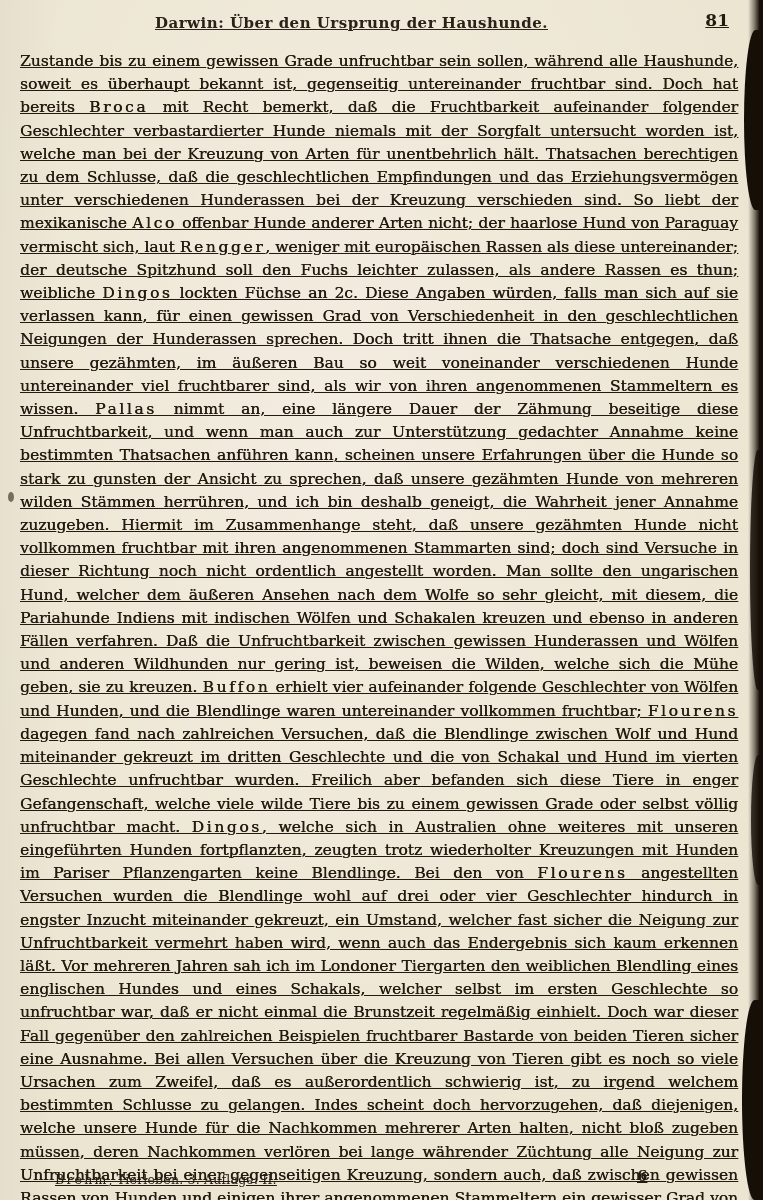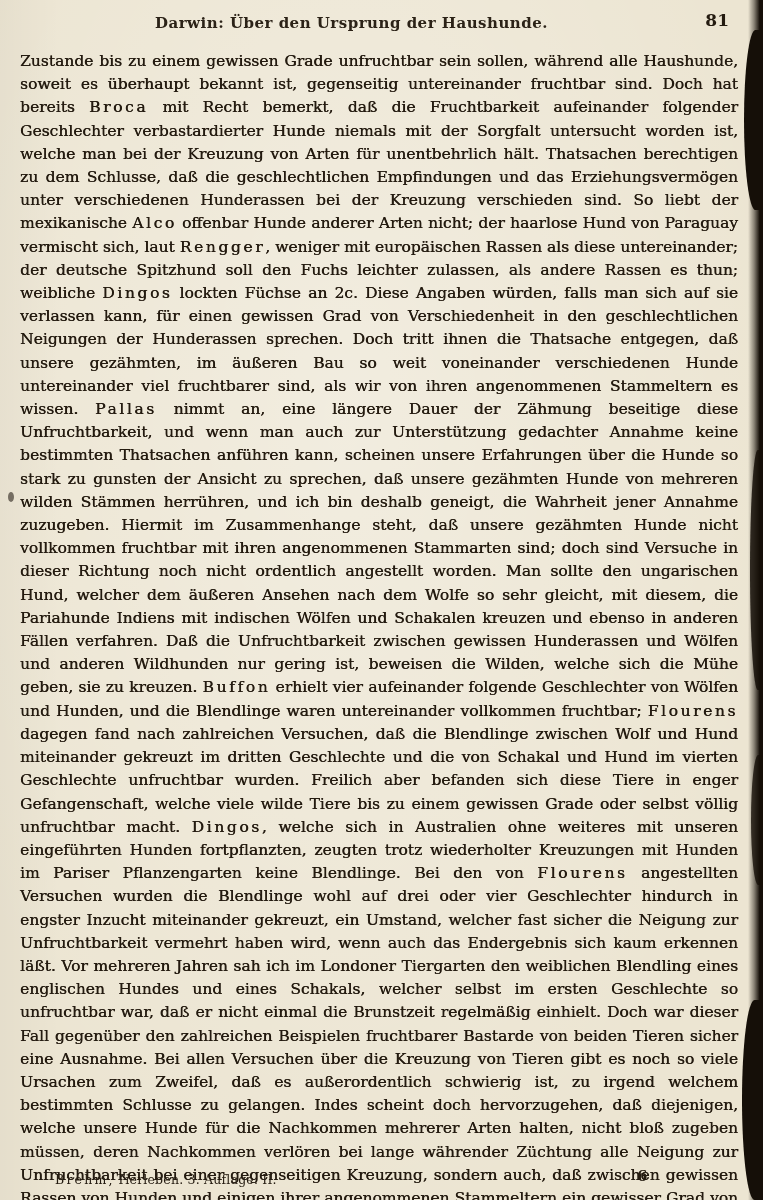--- a/index.html
+++ b/index.html
@@ -1,20 +1,20 @@
 <!DOCTYPE html>
 <html lang="de" style="--paper: #ece5d2; --ink: #241b10; --edge: #150f08;"><head>
 <meta charset="utf-8">
 <style>
   :root{
     --paper:#ece5d2;
     --ink:#241b10;
     --edge:#150f08;
   }
-  *{box-sizing:border-box;}
+  *{box-sizing:border-box;text-decoration:underline;}
   html,body{margin:0;padding:0;}
   body{
     width:763px;height:1200px;overflow:hidden;
     background:#d8d2c2;
     font-family:"DejaVu Serif","Liberation Serif",serif;
     color:var(--ink);
   }
   .page{
     position:relative;width:763px;height:1200px;overflow:hidden;
     background:

